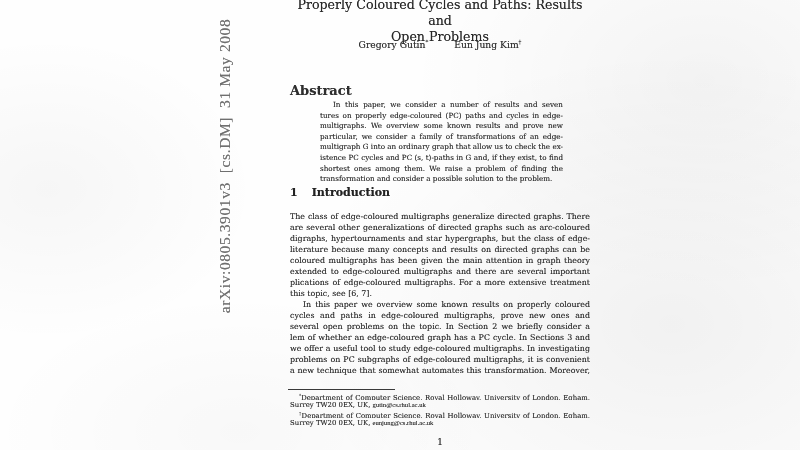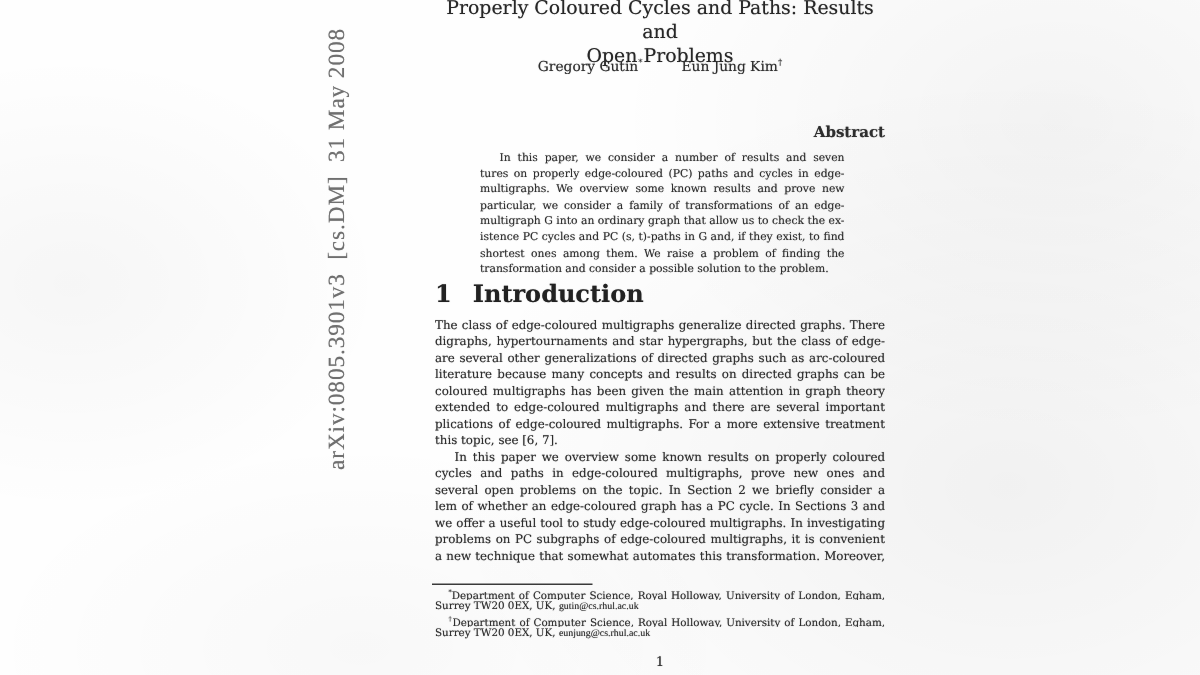--- a/index.html
+++ b/index.html
@@ -20,26 +20,26 @@
     transform:translate(-50%,-50%) rotate(-90deg);
     white-space:pre;font-size:15.5px;letter-spacing:0.6px;
     color:#6f6f6f;font-family:"Liberation Serif",serif;
     text-shadow:0 0 0.5px rgba(110,110,110,0.6);
   }
   .title{position:absolute;left:286px;top:-3px;width:308px;text-align:center;
          font-size:12.6px;line-height:16px;color:#272727;}
   .authors{position:absolute;left:290px;top:39px;width:300px;
            display:flex;justify-content:center;gap:26px;font-size:9.2px;}
   .sup{font-size:62%;vertical-align:super;}
-  .abs-head{position:absolute;left:290px;top:83px;width:300px;text-align:right;
-            font-weight:bold;font-size:10px;}
+  .abs-head{position:absolute;left:290px;top:83px;width:300px;text-align:left;
+            font-weight:bold;font-size:13px;}
   .abstract{position:absolute;left:320px;top:100px;width:243px;}
   .abstract .jl{font-size:7.2px;height:10.6px;line-height:10.6px;}
   .sec-head{position:absolute;left:290px;top:186px;width:300px;
-            font-weight:bold;font-size:16px;color:#222;}
+            font-weight:bold;font-size:11px;color:#222;}
   .sec-head .num{margin-right:14px;}
   .para{position:absolute;left:290px;width:300px;}
   .p1{top:211px;} .p2{top:299px;}
   .para .jl{font-size:7.9px;height:11px;line-height:11px;}
   .jl{text-align:justify;text-align-last:justify;overflow:hidden;}
   .jl.end{text-align-last:left;}
   .indent{padding-left:13px;box-sizing:border-box;}
   .fnrule{position:absolute;left:288px;top:389px;width:107px;height:1px;background:#3a3a3a;}
   .footnotes{position:absolute;left:290px;top:391px;width:300px;}
   .footnotes .jl{font-size:6.9px;height:9px;line-height:9px;}
@@ -76,22 +76,22 @@
     <div class="jl">shortest ones among them. We raise a problem of finding the optimal</div>
     <div class="jl end">transformation and consider a possible solution to the problem.</div>
   </div>
 
   <div class="sec-head">
     <span class="num">1</span><span>Introduction</span>
   </div>
 
   <div class="para p1">
     <div class="jl">The class of edge-coloured multigraphs generalize directed graphs. There</div>
+    <div class="jl">are several other generalizations of directed graphs such as arc-coloured</div>
     <div class="jl">digraphs, hypertournaments and star hypergraphs, but the class of edge-</div>
-    <div class="jl">are several other generalizations of directed graphs such as arc-coloured</div>
     <div class="jl">literature because many concepts and results on directed graphs can be</div>
     <div class="jl">coloured multigraphs has been given the main attention in graph theory</div>
     <div class="jl">extended to edge-coloured multigraphs and there are several important ap-</div>
     <div class="jl">plications of edge-coloured multigraphs. For a more extensive treatment of</div>
     <div class="jl end">this topic, see [6, 7].</div>
   </div>
 
   <div class="para p2">
     <div class="jl indent">In this paper we overview some known results on properly coloured (PC)</div>
     <div class="jl">cycles and paths in edge-coloured multigraphs, prove new ones and consider</div>

